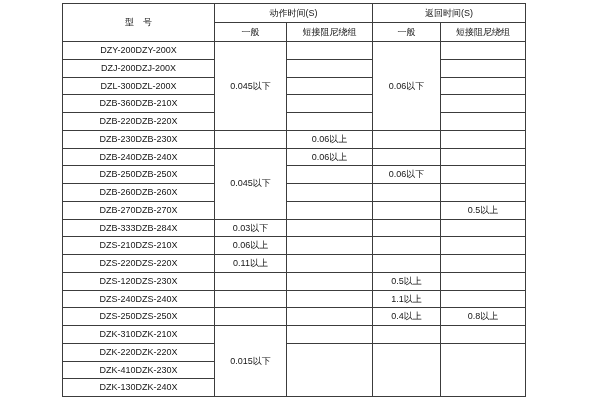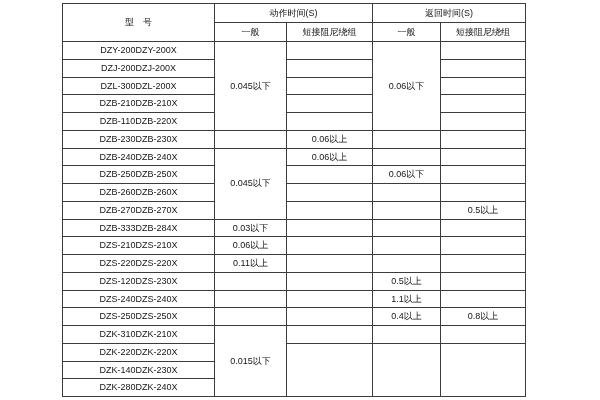--- a/index.html
+++ b/index.html
@@ -67,31 +67,31 @@
               <span>DZL-300</span>
               <span>DZL-200X</span>
             </div>
           </td>
           <td rowspan="1"></td>
           <td rowspan="1"></td>
         </tr>
         <tr>
           <td>
             <div class="mpair">
-              <span>DZB-210</span>
+              <span>DZB-360</span>
               <span>DZB-210X</span>
             </div>
           </td>
           <td rowspan="1"></td>
           <td rowspan="1"></td>
         </tr>
         <tr>
           <td>
             <div class="mpair">
-              <span>DZB-110</span>
+              <span>DZB-220</span>
               <span>DZB-220X</span>
             </div>
           </td>
           <td rowspan="1"></td>
           <td rowspan="1"></td>
         </tr>
         <tr>
           <td>
             <div class="mpair">
               <span>DZB-230</span>
@@ -239,28 +239,28 @@
               <span>DZK-220X</span>
             </div>
           </td>
           <td rowspan="3"></td>
           <td rowspan="3"></td>
           <td rowspan="3"></td>
         </tr>
         <tr>
           <td>
             <div class="mpair">
-              <span>DZK-140</span>
+              <span>DZK-410</span>
               <span>DZK-230X</span>
             </div>
           </td>
         </tr>
         <tr>
           <td>
             <div class="mpair">
-              <span>DZK-280</span>
+              <span>DZK-130</span>
               <span>DZK-240X</span>
             </div>
           </td>
         </tr>
       </tbody>
   </table>
 </div>
 
 </body></html>

